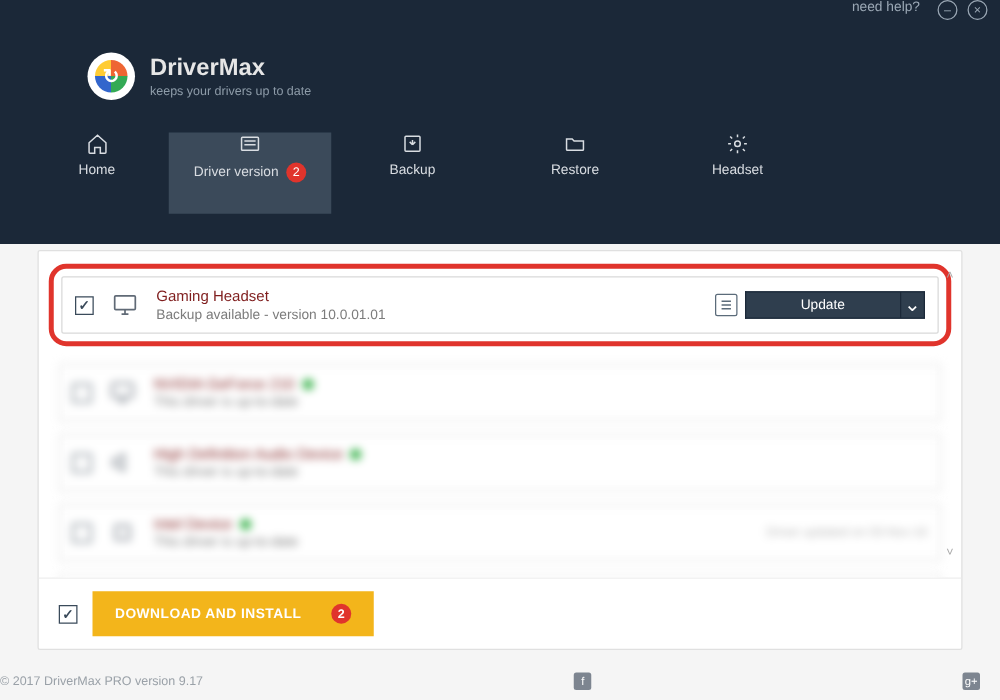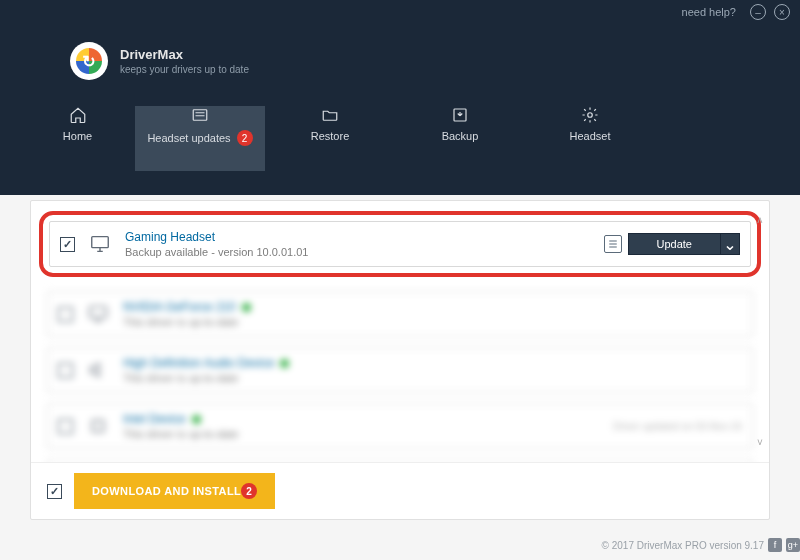--- a/index.html
+++ b/index.html
@@ -1,26 +1,26 @@
 <!DOCTYPE html>
 <html><head>
 <meta charset="utf-8">
 <style>
 * { margin: 0; padding: 0; box-sizing: border-box; font-family: "Segoe UI", Arial, sans-serif; }
 body { width: 800px; height: 560px; background: #f5f5f5; overflow: hidden; }
 .window { width: 800px; height: 560px; background: linear-gradient(180deg, #1b2838 0%, #1b2838 195px, #f5f5f5 195px); position: relative; }
-.titlebar { height: 24px; display: flex; justify-content: flex-end; align-items: center; padding: 0 10px; gap: 8px; }
+.titlebar { height: 24px; display: flex; justify-content: flex-end; align-items: flex-start; padding: 0 10px; gap: 8px; }
 .help-link { color: #9ba8b5; font-size: 11px; cursor: pointer; margin-right: 6px; }
 .titlebar-btn { width: 16px; height: 16px; border: 1px solid #9ba8b5; border-radius: 50%; display: flex; align-items: center; justify-content: center; color: #9ba8b5; font-size: 10px; cursor: pointer; }
 .brand { display: flex; align-items: center; gap: 12px; padding: 18px 0 0 70px; }
 .logo-badge { width: 38px; height: 38px; border-radius: 50%; background: #fff; display: flex; align-items: center; justify-content: center; position: relative; }
 .logo-badge::before { content: ""; position: absolute; width: 26px; height: 26px; background: conic-gradient(#e63 0 90deg, #3a5 90deg 180deg, #36c 180deg 270deg, #fc3 270deg 360deg); border-radius: 50%; }
 .logo-badge::after { content: "↻"; position: absolute; color: #fff; font-size: 16px; font-weight: bold; }
 .brand-text { color: #e6e6e6; }
-.brand-title { font-size: 13px; font-weight: 600; }
+.brand-title { font-size: 19px; font-weight: 600; }
 .brand-tag { font-size: 10px; color: #8e9ca9; margin-top: 2px; }
 .tabs { display: flex; margin-top: 26px; }
 .tab { flex: 0 0 auto; width: 130px; height: 65px; display: flex; flex-direction: column; align-items: center; gap: 6px; color: #d9dde2; cursor: pointer; font-size: 11px; position: relative; }
 .tab:first-child { width: 135px; padding-left: 20px; }
 .tab.active { background: #3b4a5a; }
 .tab .ticon { width: 20px; height: 18px; display: flex; align-items: center; justify-content: center; }
 .tab .ticon svg { stroke: #d9dde2; fill: none; stroke-width: 1.6; }
 .tab .tab-label-row { display: flex; align-items: center; gap: 6px; }
 .badge { background: #e0342c; color: #fff; border-radius: 9px; min-width: 16px; height: 16px; font-size: 10px; display: inline-flex; align-items: center; justify-content: center; padding: 0 4px; }
 .content { position: absolute; top: 200px; left: 30px; right: 30px; bottom: 40px; background: #fff; border: 1px solid #e0e0e0; border-radius: 2px; display: flex; flex-direction: column; }
@@ -28,33 +28,33 @@
 .scrollbar-track { position: absolute; right: 4px; top: 14px; bottom: 14px; width: 10px; }
 .scroll-arrow { color: #a8a8a8; font-size: 10px; text-align: center; }
 .highlight-ring { border: 4px solid #e0342c; border-radius: 14px; padding: 6px; margin: -4px -8px 4px -8px; }
 .driver-row { display: flex; align-items: center; gap: 12px; padding: 8px 10px; border: 1px solid #d9d9d9; border-radius: 2px; background: #fff; }
 .blurred { filter: blur(3.5px); pointer-events: none; }
 .chk { width: 15px; height: 15px; border: 1.5px solid #3a4a5a; display: flex; align-items: center; justify-content: center; cursor: pointer; flex-shrink: 0; }
 .chk.checked::after { content: "✓"; font-size: 11px; color: #3a4a5a; font-weight: bold; }
 .dev-icon { width: 26px; height: 22px; flex-shrink: 0; }
 .dev-icon svg { stroke: #606a76; fill: none; stroke-width: 1.5; }
 .row-text { flex: 1; }
-.row-title { font-size: 12px; color: #0369a1; }
+.row-title { font-size: 12px; color: #7f1d1d; }
 .row-sub { font-size: 11px; color: #7c7c7c; margin-top: 2px; }
 .dot-ok { width: 9px; height: 9px; background: #38b24a; border-radius: 50%; display: inline-block; margin-left: 6px; vertical-align: middle; }
 .row-right { display: flex; align-items: center; gap: 6px; }
 .details-icon { width: 18px; height: 18px; display: flex; align-items: center; justify-content: center; border: 1px solid #5b6b7a; border-radius: 2px; cursor: pointer; }
 .details-icon svg { stroke: #5b6b7a; stroke-width: 1.5; fill: none; }
 .update-btn { display: flex; align-items: stretch; cursor: pointer; }
-.update-btn .ub-main { background: #2f3e4e; color: #fff; font-size: 11px; padding: 4px 28px; border: 1px solid #1b2838; border-right: none; }
+.update-btn .ub-main { background: #2f3e4e; color: #fff; font-size: 11px; padding: 4px 44px; border: 1px solid #1b2838; border-right: none; }
 .update-btn .ub-drop { background: #2f3e4e; color: #fff; width: 20px; display: flex; align-items: center; justify-content: center; border: 1px solid #1b2838; }
 .side-note { font-size: 10px; color: #b8b8b8; }
 .footer-bar { padding: 10px 16px; display: flex; align-items: center; gap: 12px; border-top: 1px solid #eee; }
-.dl-btn { background: #f3b51b; color: #fff; font-size: 11px; font-weight: 600; letter-spacing: .4px; padding: 10px 18px; display: inline-flex; align-items: center; gap: 0; cursor: pointer; }
-.footer-text { position: absolute; bottom: 8px; left: 0; right: 0; text-align: center; font-size: 10px; color: #9aa1a8; display: flex; align-items: center; justify-content: flex-end; gap: 4px; }
+.dl-btn { background: #f3b51b; color: #fff; font-size: 11px; font-weight: 600; letter-spacing: .4px; padding: 10px 18px; display: inline-flex; align-items: center; gap: 24px; cursor: pointer; }
+.footer-text { position: absolute; bottom: 8px; left: 0; right: 16px; text-align: center; font-size: 10px; color: #9aa1a8; display: flex; align-items: center; justify-content: space-between; gap: 20px; }
 .soc { width: 14px; height: 14px; background: #7d8590; color: #fff; font-size: 9px; display: inline-flex; align-items: center; justify-content: center; border-radius: 2px; }
 </style>
 </head>
 <body>
 
 <div class="window">
   <div class="titlebar">
     <span class="help-link">need help?</span>
     <span class="titlebar-btn">–</span>
     <span class="titlebar-btn">×</span>
@@ -78,40 +78,40 @@
       <span>Home</span>
     </div>
     <div class="tab active">
       <span class="ticon">
           <svg viewBox="0 0 24 24" width="20" height="18">
             <rect x="3" y="5" width="18" height="14" rx="1"></rect>
             <path d="M6 9h12M6 13h12"></path>
           </svg>
         </span>
       <span class="tab-label-row">
-        <span>Headset updates</span>
+        <span>Driver version</span>
         <span class="badge">2</span>
       </span>
     </div>
     <div class="tab">
       <span class="ticon">
           <svg viewBox="0 0 24 24" width="20" height="18">
-            <path d="M3 7h6l2 2h10v9a1 1 0 0 1-1 1H4a1 1 0 0 1-1-1z"></path>
-          </svg>
-        </span>
-      <span>Restore</span>
-    </div>
-    <div class="tab">
-      <span class="ticon">
-          <svg viewBox="0 0 24 24" width="20" height="18">
             <rect x="4" y="4" width="16" height="16" rx="1"></rect>
             <path d="M12 8v5m0 0l-3-3m3 3l3-3"></path>
           </svg>
         </span>
       <span>Backup</span>
+    </div>
+    <div class="tab">
+      <span class="ticon">
+          <svg viewBox="0 0 24 24" width="20" height="18">
+            <path d="M3 7h6l2 2h10v9a1 1 0 0 1-1 1H4a1 1 0 0 1-1-1z"></path>
+          </svg>
+        </span>
+      <span>Restore</span>
     </div>
     <div class="tab">
       <span class="ticon">
           <svg viewBox="0 0 24 24" width="20" height="18">
             <circle cx="12" cy="12" r="3"></circle>
             <path d="M12 2v3M12 19v3M4.2 4.2l2.1 2.1M17.7 17.7l2.1 2.1M2 12h3M19 12h3M4.2 19.8l2.1-2.1M17.7 6.3l2.1-2.1"></path>
           </svg>
         </span>
       <span>Headset</span>
     </div>

